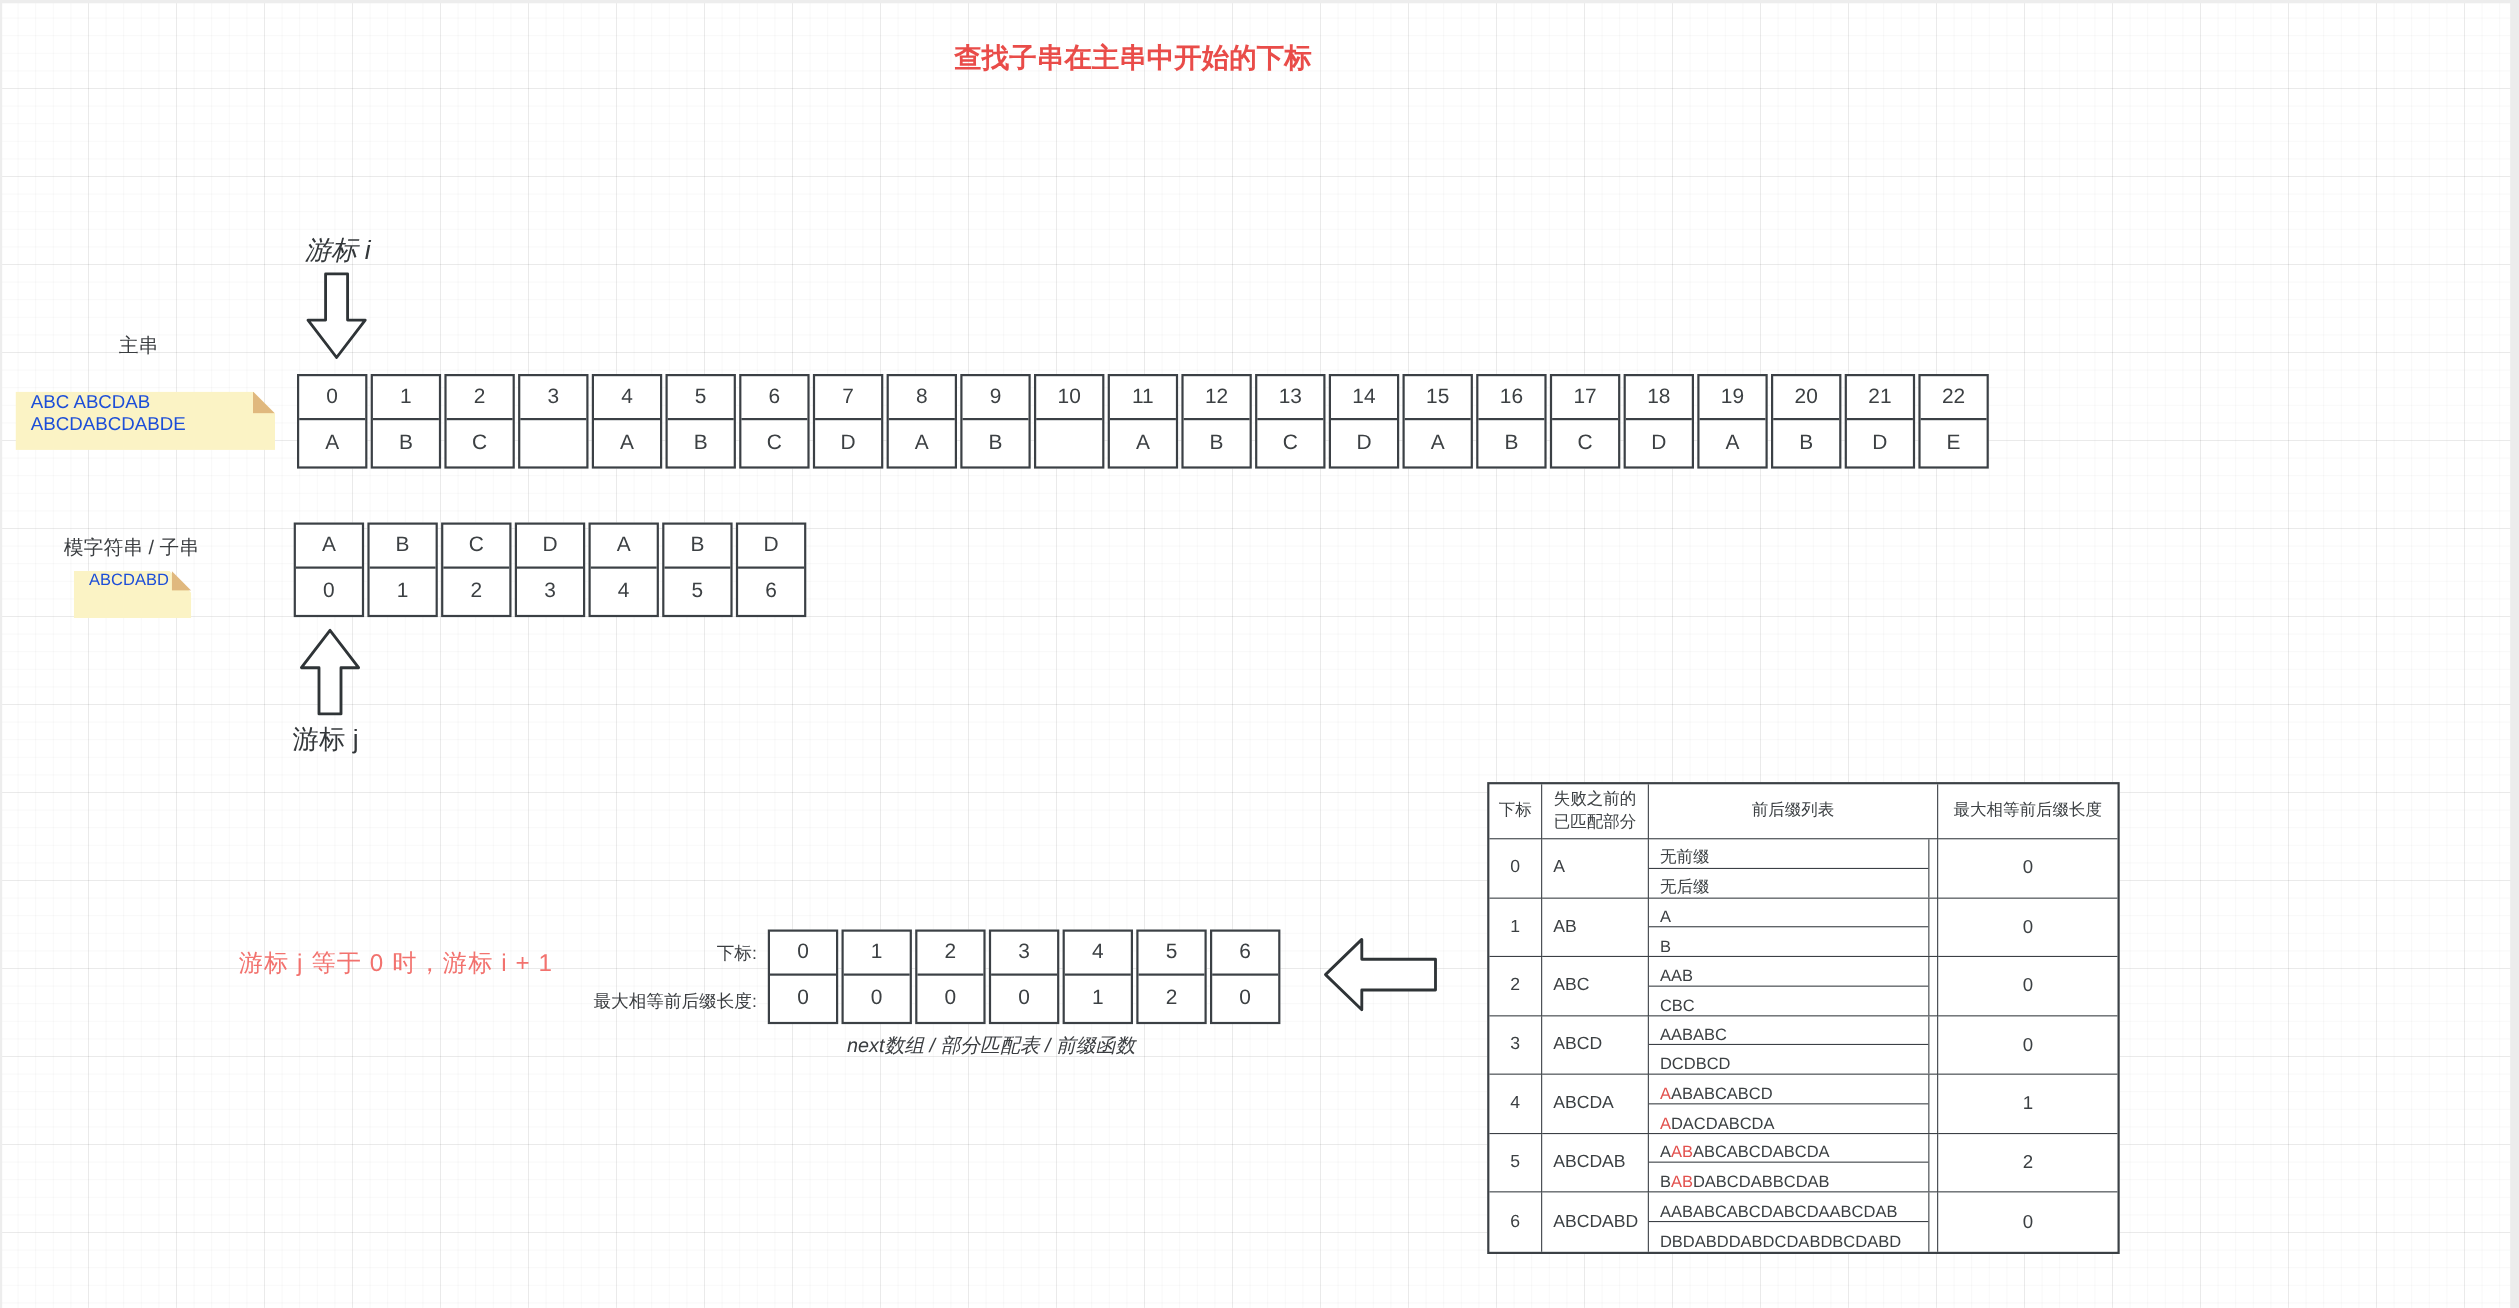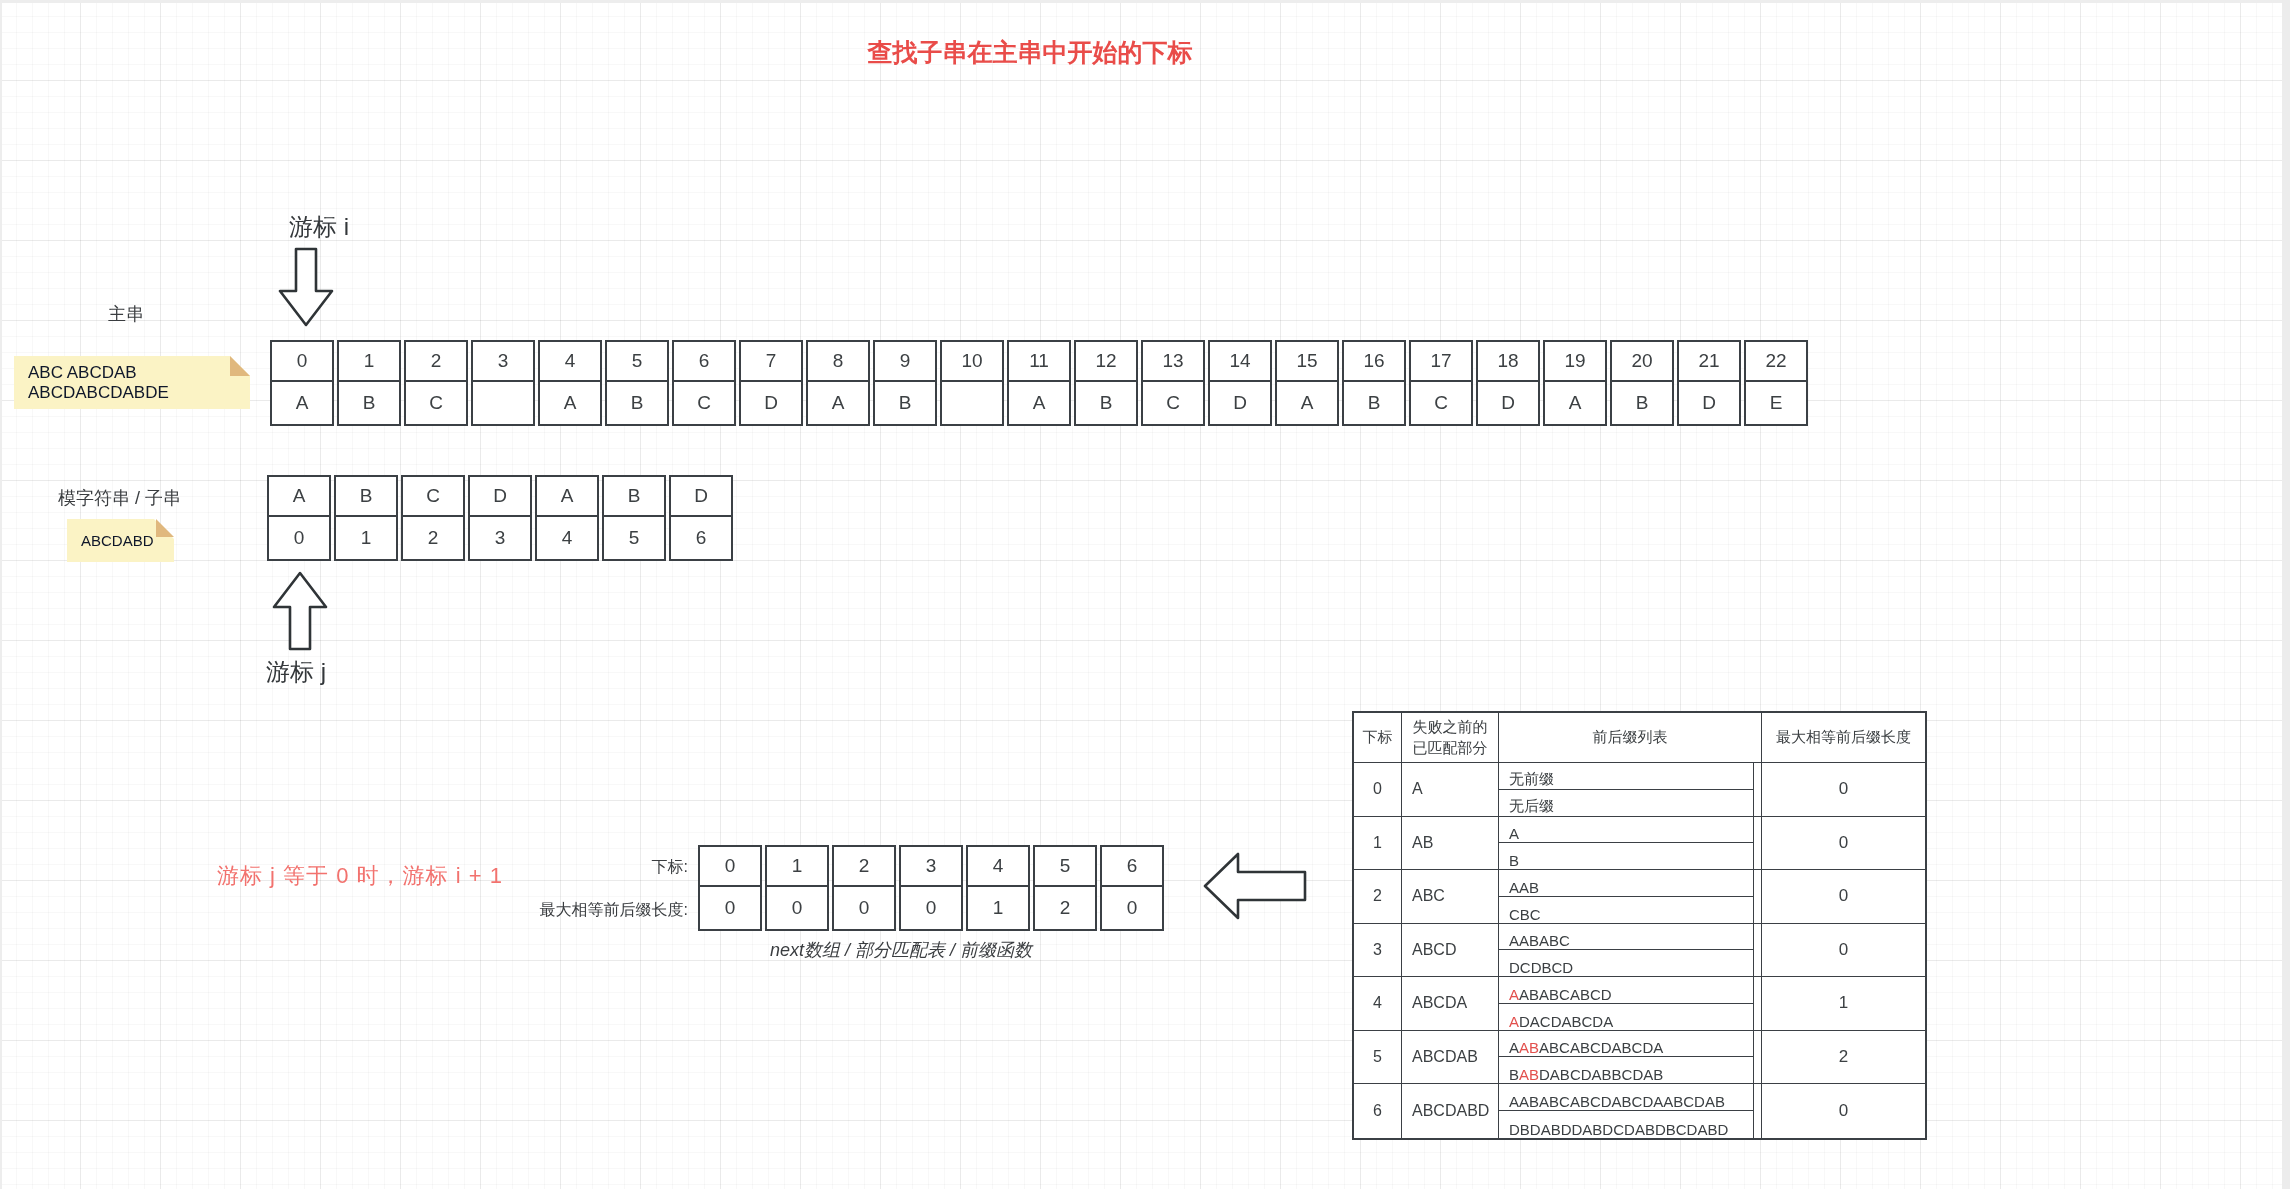--- a/index.html
+++ b/index.html
@@ -22,21 +22,21 @@
   .edge-left{position:absolute; left:0; top:0; width:2px; height:100%; background:#ededed;}
   .scrollbar-right{position:absolute; right:0; top:0; width:8px; height:100%; background:#ececec;}
   .abs{position:absolute;}
 
   .title{left:700px; top:36px; width:660px; text-align:center; font-size:25px; font-weight:bold; color:var(--accent-red);}
   .diagram-label{font-size:18px; color:#3a3d40;}
   .cursor-label{font-size:24px; color:#33373a;}
   .red-note{left:217px; top:861px; font-size:22px; color:var(--soft-red); font-weight:500; letter-spacing:1px;}
 
   .sticky{background:var(--sticky-bg); clip-path:polygon(0 0, calc(100% - 20px) 0, 100% 20px, 100% 100%, 0 100%);
-          display:flex; align-items:center; padding-left:14px; color:#0f172a;}
+          display:flex; align-items:flex-start; padding-left:14px; color:#1d4ed8;}
 
   .pairtable{display:flex; gap:3px;}
   .cellcol{width:64px; background:#fff; border:2px solid var(--stroke);}
   .cell{display:flex; align-items:center; justify-content:center; font-size:19px;}
   .cell.top{height:40px; border-bottom:2px solid var(--stroke);}
   .cell.bot{height:42px;}
 
   .next-label{font-size:16px; color:#3a3d40; text-align:right;}
   .next-caption{left:668px; top:938px; width:466px; text-align:center; font-size:18px; color:#3a3d40;font-style:italic;}
 
@@ -60,21 +60,21 @@
 </head>
 <body>
 
 <div class="canvas">
   <div class="edge-top"></div>
   <div class="edge-left"></div>
   <div class="scrollbar-right"></div>
 
   <div class="abs title">查找子串在主串中开始的下标</div>
 
-  <div class="abs cursor-label" style="left:289px; top:211px;">游标 i</div>
+  <div class="abs cursor-label" style="left:277px; top:211px;font-style:italic;">游标 i</div>
   <svg class="abs arrow-svg" style="left:278px; top:247px;" width="56" height="80" viewBox="0 0 56 80">
     <path d="M18 2 H38 V44 H54 L28 78 L2 44 H18 Z"></path>
   </svg>
 
   <div class="abs diagram-label" style="left:108px; top:302px;font-family:Liberation Serif, serif;">主串</div>
   <div class="abs sticky" style="left:14px; top:356px; width:236px; height:53px; font-size:17px;">
     <span>ABC ABCDAB ABCDABCDABDE</span>
   </div>
   <div class="abs fold-wrap" style="left:14px; top:356px; width:236px; height:53px; pointer-events:none;">
     <div class="fold" style="position:absolute; top:0; right:0; width:20px; height:20px; background:var(--sticky-fold); clip-path:polygon(0 0, 100% 100%, 0 100%);"></div>

